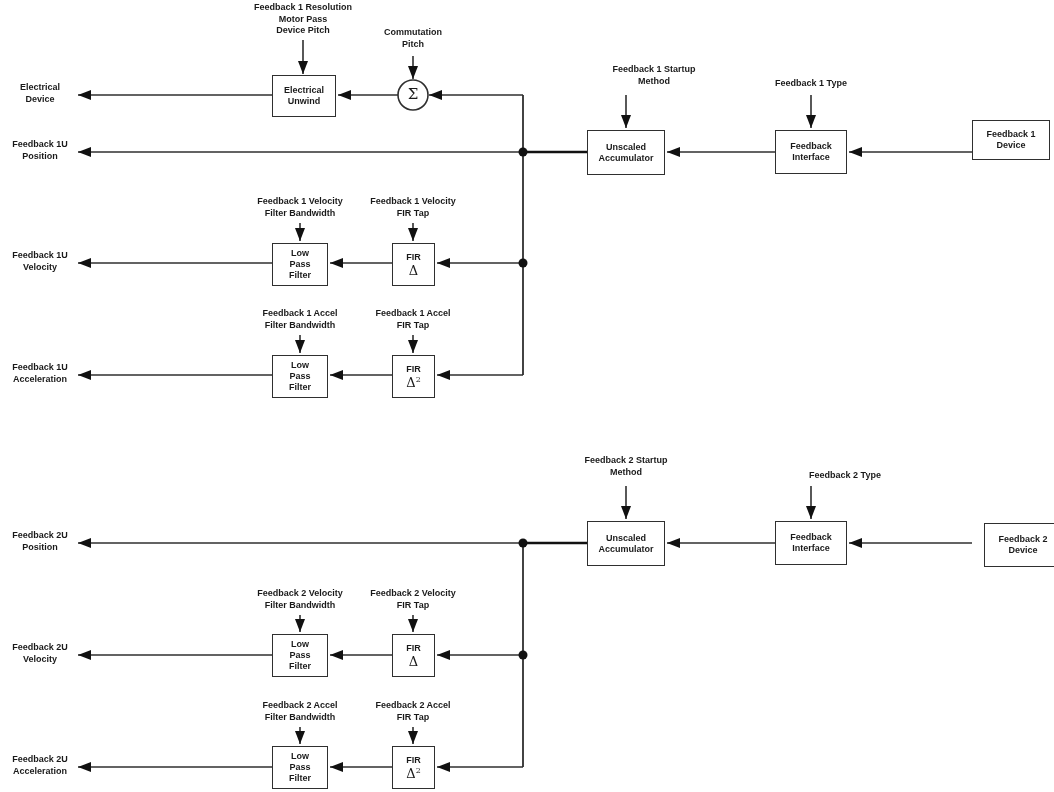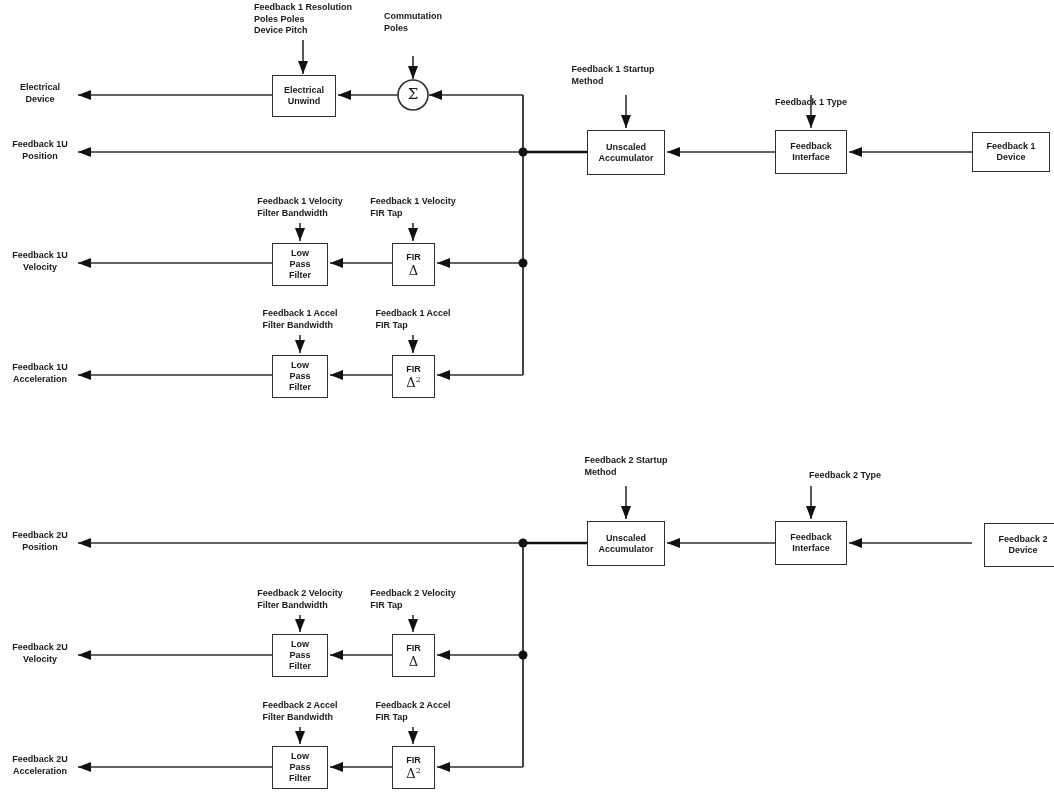--- a/index.html
+++ b/index.html
@@ -8,21 +8,21 @@
   .wires{position:absolute;left:0;top:0;}
   .ln{stroke:#2f2f2f;stroke-width:1.6;fill:none;}
   .trunk{stroke:#222222;stroke-width:1.7;}
   .thick{stroke:#111111;stroke-width:2.6;}
   .dot{fill:#111111;}
   .node{fill:#ffffff;stroke:#2f2f2f;stroke-width:1.6;}
   .box{position:absolute;box-sizing:border-box;border:1.6px solid #2f2f2f;background:#ffffff;
        display:flex;flex-direction:column;align-items:center;justify-content:center;
        font-size:9px;font-weight:bold;line-height:11px;text-align:center;}
   .lbl{position:absolute;transform:translateX(-50%);font-size:9px;font-weight:bold;
-       line-height:11.5px;text-align:left;white-space:nowrap;}
+       line-height:11.5px;text-align:center;white-space:nowrap;}
   .out{position:absolute;left:0;width:80px;font-size:9px;font-weight:bold;
        line-height:11.5px;text-align:center;}
   .delta{font-family:"DejaVu Serif",serif;font-weight:normal;font-size:13px;line-height:15px;}
   .delta sup{font-size:8px;line-height:8px;}
   .sigma{position:absolute;transform:translate(-50%,-54%);font-family:"DejaVu Serif",serif;
          font-size:15px;font-weight:normal;}
 </style>
 </head>
 <body>
 
@@ -98,32 +98,32 @@
     <div>Feedback 1U</div>
     <div>Velocity</div>
   </div>
   <div class="out" style="top:362px">
     <div>Feedback 1U</div>
     <div>Acceleration</div>
   </div>
 
   <div class="lbl" style="left:303px;top:2px">
     <div>Feedback 1 Resolution</div>
-    <div>Poles Poles</div>
+    <div>Motor Pass</div>
     <div>Device Pitch</div>
   </div>
-  <div class="lbl" style="left:413px;top:11px">
+  <div class="lbl" style="left:413px;top:27px">
     <div>Commutation</div>
-    <div>Poles</div>
-  </div>
-  <div class="lbl" style="left:613px;top:64px">
+    <div>Pitch</div>
+  </div>
+  <div class="lbl" style="left:654px;top:64px">
     <div>Feedback 1 Startup</div>
     <div>Method</div>
   </div>
-  <div class="lbl" style="left:811px;top:97px">
+  <div class="lbl" style="left:811px;top:78px">
     <div>Feedback 1 Type</div>
   </div>
   <div class="lbl" style="left:300px;top:196px">
     <div>Feedback 1 Velocity</div>
     <div>Filter Bandwidth</div>
   </div>
   <div class="lbl" style="left:413px;top:196px">
     <div>Feedback 1 Velocity</div>
     <div>FIR Tap</div>
   </div>
@@ -142,21 +142,21 @@
   </div>
   <div class="sigma" style="left:413px;top:95px">Σ</div>
   <div class="box" style="left:587px;top:130px;width:78px;height:45px">
     <div>Unscaled</div>
     <div>Accumulator</div>
   </div>
   <div class="box" style="left:775px;top:130px;width:72px;height:44px">
     <div>Feedback</div>
     <div>Interface</div>
   </div>
-  <div class="box" style="left:972px;top:132px;width:78px;height:40px">
+  <div class="box" style="left:972px;top:120px;width:78px;height:40px">
     <div>Feedback 1</div>
     <div>Device</div>
   </div>
   <div class="box" style="left:272px;top:243px;width:56px;height:43px">
     <div>Low</div>
     <div>Pass</div>
     <div>Filter</div>
   </div>
   <div class="box" style="left:392px;top:243px;width:43px;height:43px">
     <div>FIR</div>

